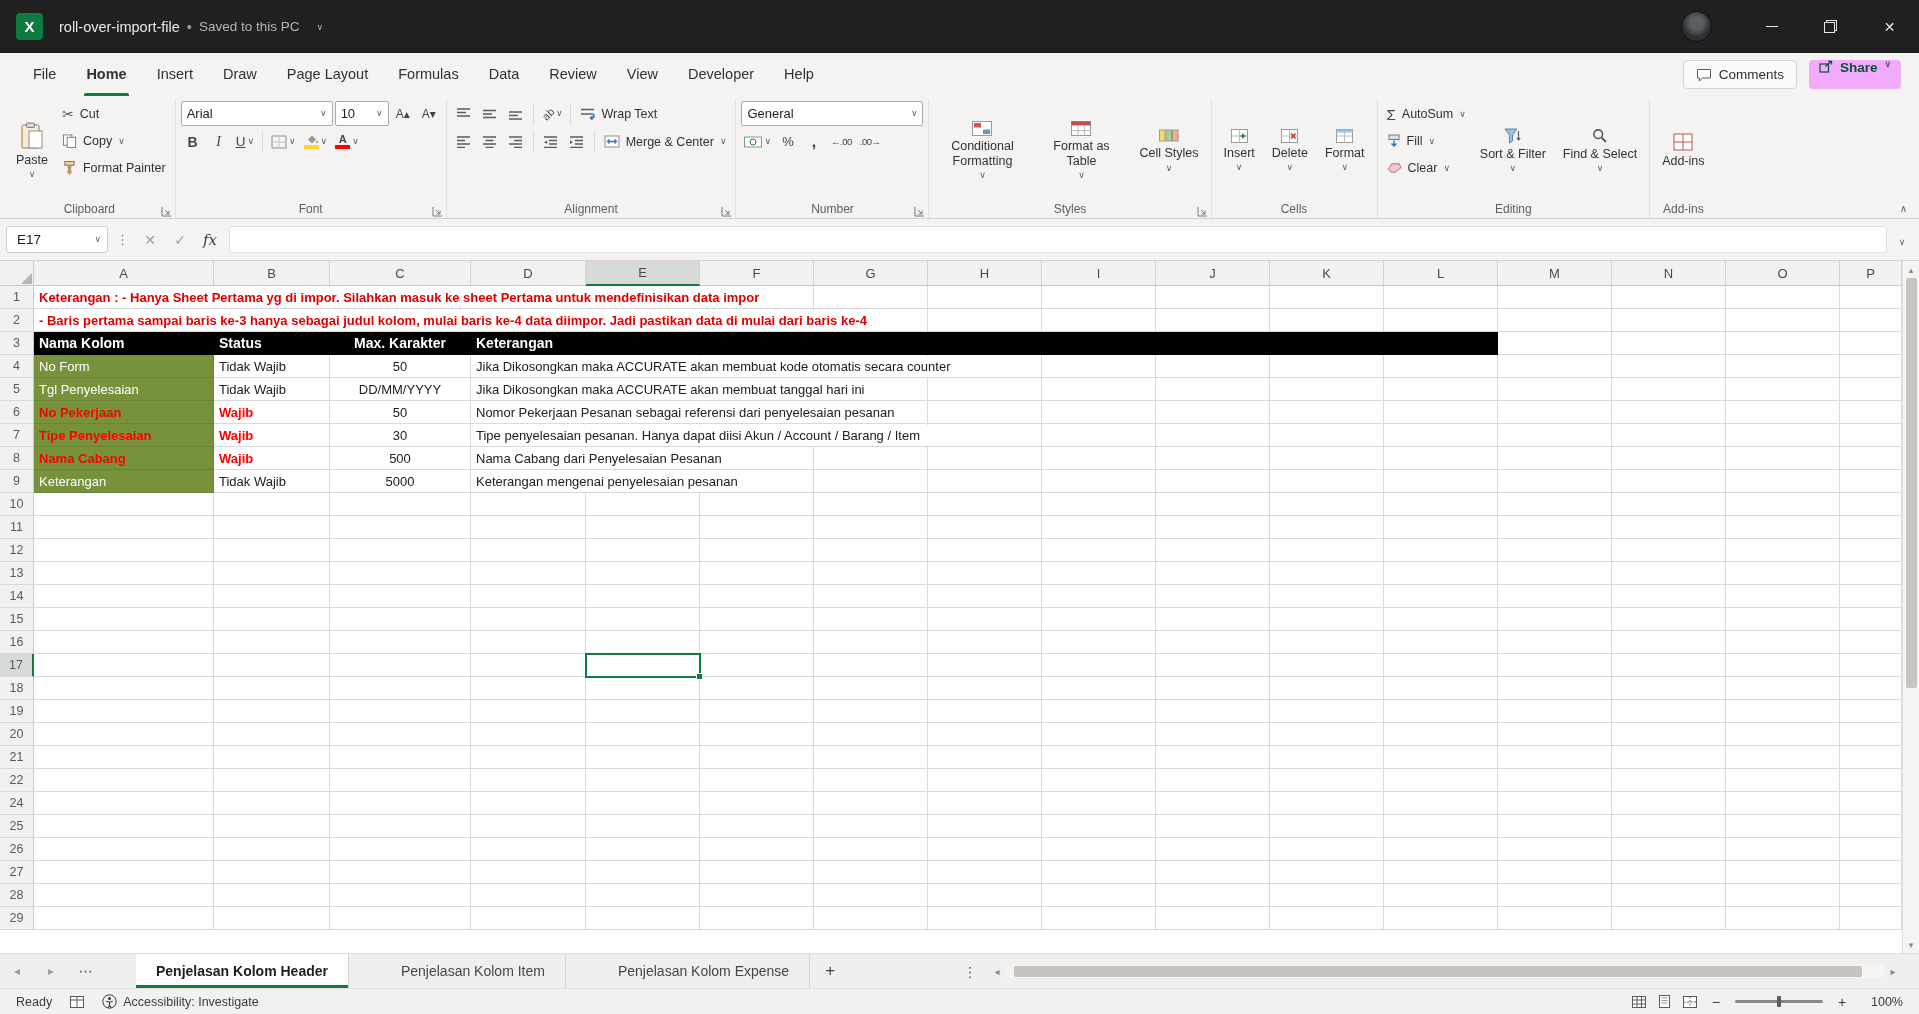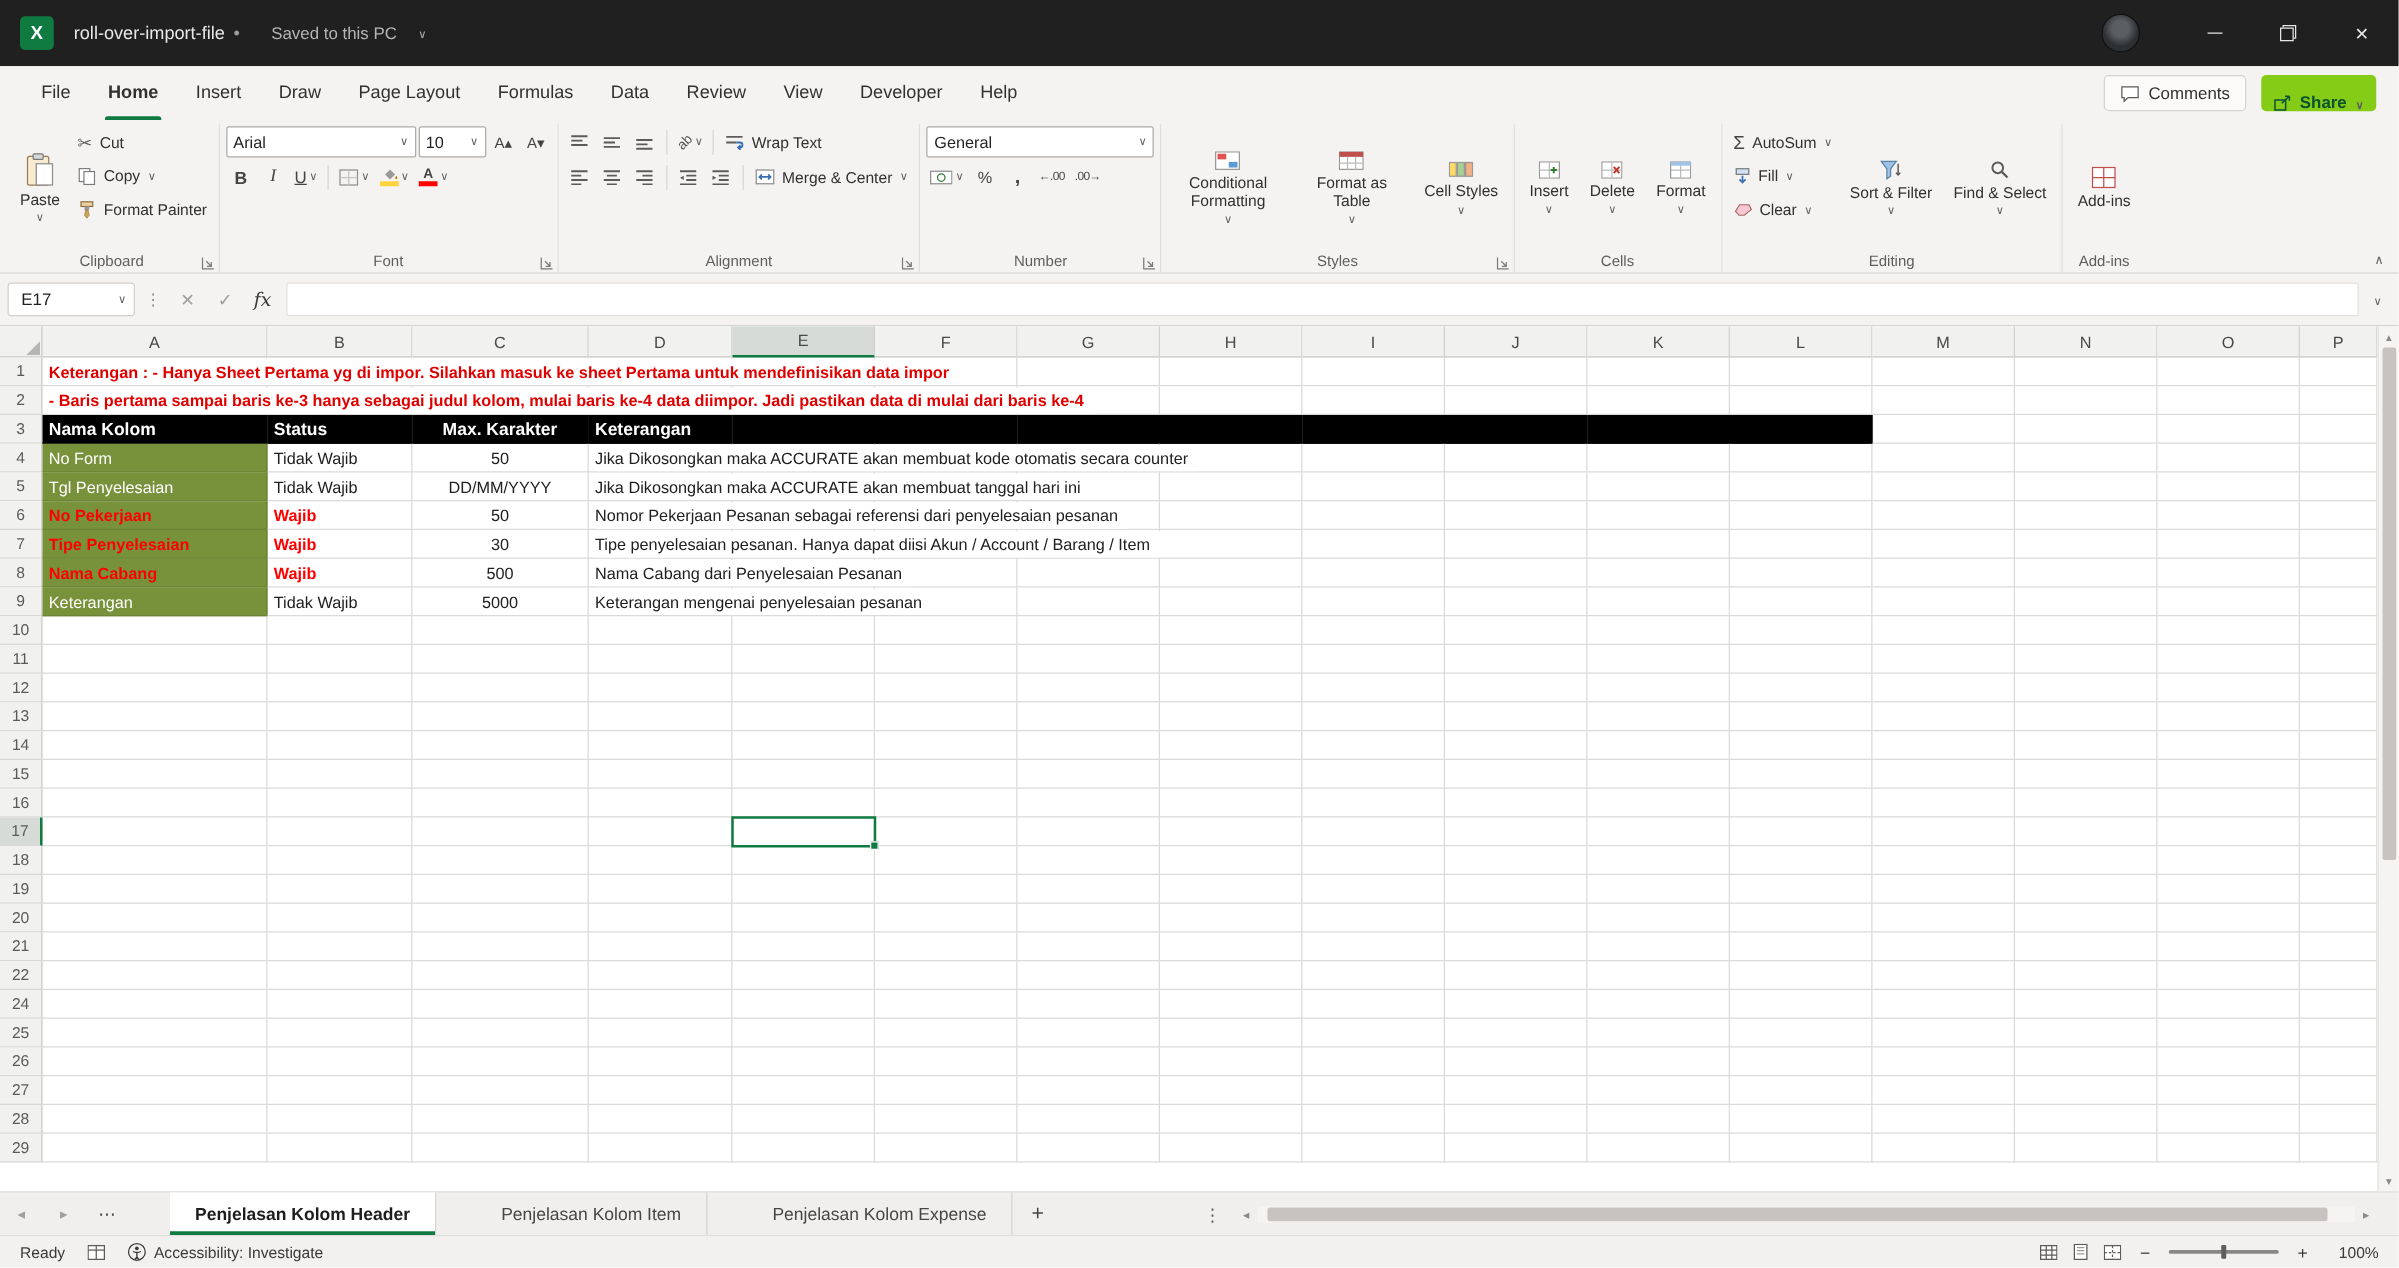--- a/index.html
+++ b/index.html
@@ -4,21 +4,21 @@
 <style>
   * { box-sizing: border-box; margin: 0; padding: 0; }
   html,body { width:1919px; height:1014px; overflow:hidden; font-family:"Liberation Sans",sans-serif; background:#fff; color:#202020; }
   body { position:relative; }
 
   
   .titlebar { position:absolute; top:0; left:0; width:1919px; height:53px; background:#202020; display:flex; align-items:center; color:#e8e8e8; }
   .app-icon { width:27px; height:27px; margin-left:16px; background:#0f7b41; border-radius:4px; color:#fff; font-weight:bold; font-size:15px; display:flex; align-items:center; justify-content:center; flex:0 0 auto; }
   .doc-title { margin-left:16px; font-size:14.5px; display:flex; align-items:center; gap:7px; white-space:nowrap; }
   .doc-sep { color:#9d9d9d; }
-  .doc-status { color:#b5b5b5; font-size:13.5px; display:flex; align-items:center; gap:17px;margin-left:18px; }
+  .doc-status { color:#b5b5b5; font-size:13.5px; display:flex; align-items:center; gap:17px; }
   .tchev { font-size:9px; color:#b5b5b5; }
   .search-box { position:absolute; left:737px; top:11px; width:463px; height:31px; background:#666463; border-radius:4px; display:flex; align-items:center; padding-left:22px; gap:10px; }
   .search-glyph { width:11px; height:11px; position:relative; flex:0 0 auto; }
   .search-glyph::before { content:""; position:absolute; width:8px; height:8px; border:1.5px solid #cfcfcf; border-radius:50%; left:0; top:0; }
   .search-glyph::after { content:""; position:absolute; width:5px; height:1.5px; background:#cfcfcf; transform:rotate(45deg); left:7px; top:9px; }
   .search-text { color:#d6d6d6; font-size:13.5px; }
   .avatar { position:absolute; left:1681px; top:11px; width:31px; height:31px; border-radius:50%; background:radial-gradient(circle at 50% 38%, #5a5f63 0 28%, #2c3034 60%); border:1px solid #111; }
   .winbtns { position:absolute; right:0; top:0; height:53px; display:flex; }
   .winbtn { width:59px; height:53px; display:flex; align-items:center; justify-content:center; color:#e6e6e6; font-size:14px; }
   .min-glyph { width:12px; height:1.5px; background:#e6e6e6; }
@@ -26,21 +26,21 @@
   .restore-glyph::before { content:""; position:absolute; top:0; right:0; width:9px; height:9px; border:1.1px solid #e6e6e6; }
   .restore-glyph::after { content:""; position:absolute; bottom:0; left:0; width:9px; height:9px; border:1.1px solid #e6e6e6; background:#202020; }
 
   
   .tabrow { position:absolute; top:53px; left:0; width:1919px; height:43px; background:#f5f3f1; }
   .rtabs { display:flex; margin-left:18px; height:100%; }
   .rtab { padding:0 15px; line-height:42px; font-size:14.5px; color:#323130; position:relative; white-space:nowrap; }
   .rtab.active { font-weight:700; }
   .rtab.active::after { content:""; position:absolute; left:13px; right:13px; bottom:0; height:3px; background:#0f7b41; border-radius:2px 2px 0 0; }
   .comments-btn { position:absolute; right:122px; top:7px; height:29px; padding:0 12px; background:#fbfaf9; border:1px solid #d6d4d2; border-radius:4px; display:flex; align-items:center; gap:7px; font-size:13.5px; color:#323130; }
-  .share-btn { position:absolute; right:18px; top:7px; height:29px; padding:0 10px; background:#84cc16; border-radius:4px; display:flex; align-items:flex-end; gap:7px; font-size:13.5px; color:#0c5132; font-weight:600; }
+  .share-btn { position:absolute; right:18px; top:7px; height:29px; padding:0 10px; background:#f0abfc; border-radius:4px; display:flex; align-items:flex-start; gap:7px; font-size:13.5px; color:#0c5132; font-weight:600; }
 
   
   .ribbon { position:absolute; top:96px; left:0; width:1919px; height:123px; background:#f5f3f1; border-bottom:1px solid #d5d3d1; display:flex; align-items:stretch; padding:3px 2px 0 4px; }
   .rgroup { position:relative; display:flex; flex-direction:column; border-right:1px solid #e2e0de; padding:1px 5px 17px 5px; }
   .rgroup-label { position:absolute; bottom:2px; left:0; right:0; text-align:center; font-size:12px; color:#605e5c; white-space:nowrap; }
   .dlaunch { position:absolute; right:3px; bottom:4px; width:11px; height:11px; }
   .rcontent { flex:1; display:flex; align-items:stretch; gap:3px; }
   .bigbtn { display:flex; flex-direction:column; align-items:center; justify-content:center; gap:3px; padding:3px 7px; border-radius:4px; font-size:12.5px; color:#323130; }
   .bigbtn .l2 { text-align:center; line-height:1.15; max-width:82px; }
   .vstack { display:flex; flex-direction:column; justify-content:flex-start; gap:1px; padding-top:1px; }

